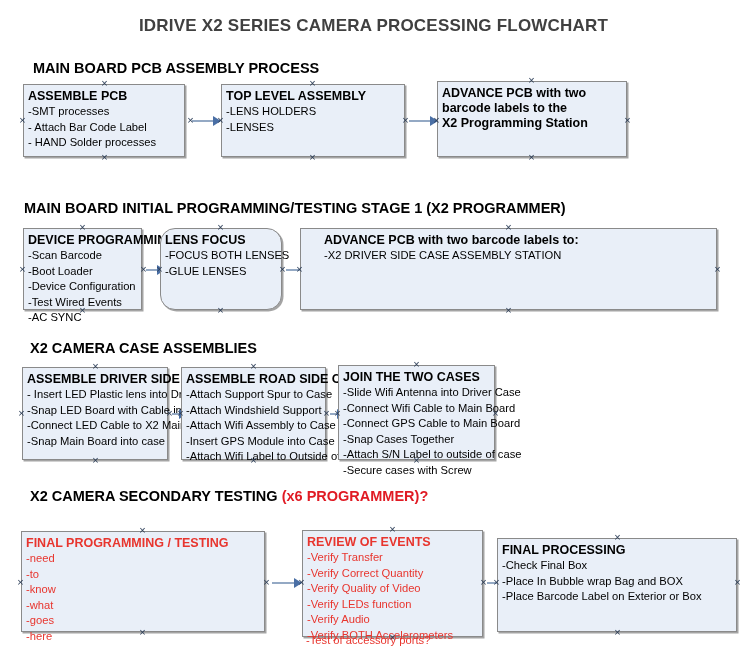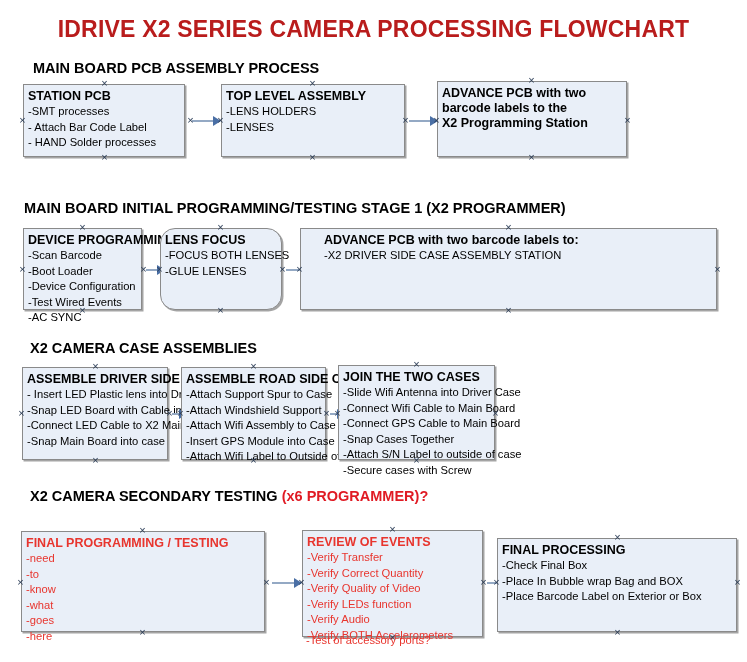--- a/index.html
+++ b/index.html
@@ -10,21 +10,21 @@
     position:relative;
     overflow:hidden;
     -webkit-font-smoothing:none;
   }
   .canvas{position:absolute;left:0;top:0;width:747px;height:662px;}
 
   .title{
     position:absolute;
     left:0;top:16px;width:747px;
     text-align:center;
-    font-size:23px;font-weight:bold;color:#b91c1c;
+    font-size:17px;font-weight:bold;color:#404040;
     letter-spacing:0.2px;
   }
 
   .section-head{
     position:absolute;
     font-size:14.5px;font-weight:bold;color:#000;
     white-space:nowrap;
   }
   .section-head .red{color:#e01b24;}
 
@@ -85,21 +85,21 @@
 <div class="canvas">
 
   <div class="title">IDRIVE X2  SERIES CAMERA PROCESSING FLOWCHART</div>
 
   <div class="section-head" style="left:33px;top:60px;">
     <span>MAIN BOARD PCB ASSEMBLY PROCESS</span>
   </div>
 
   <div class="box" style="left:23px;top:84px;width:162px;height:73px;">
     <div class="pad">
-      <div class="bt">STATION PCB</div>
+      <div class="bt">ASSEMBLE PCB</div>
       <div class="bl">-SMT processes</div>
       <div class="bl">- Attach Bar Code Label</div>
       <div class="bl">- HAND Solder processes</div>
     </div>
   </div>
   <div class="hx" style="left:100px;top:79px;"></div>
   <div class="hx" style="left:18px;top:116px;"></div>
   <div class="hx" style="left:100px;top:153px;"></div>
 
   <div class="conn" style="left:192px;top:120px;width:28px;">

